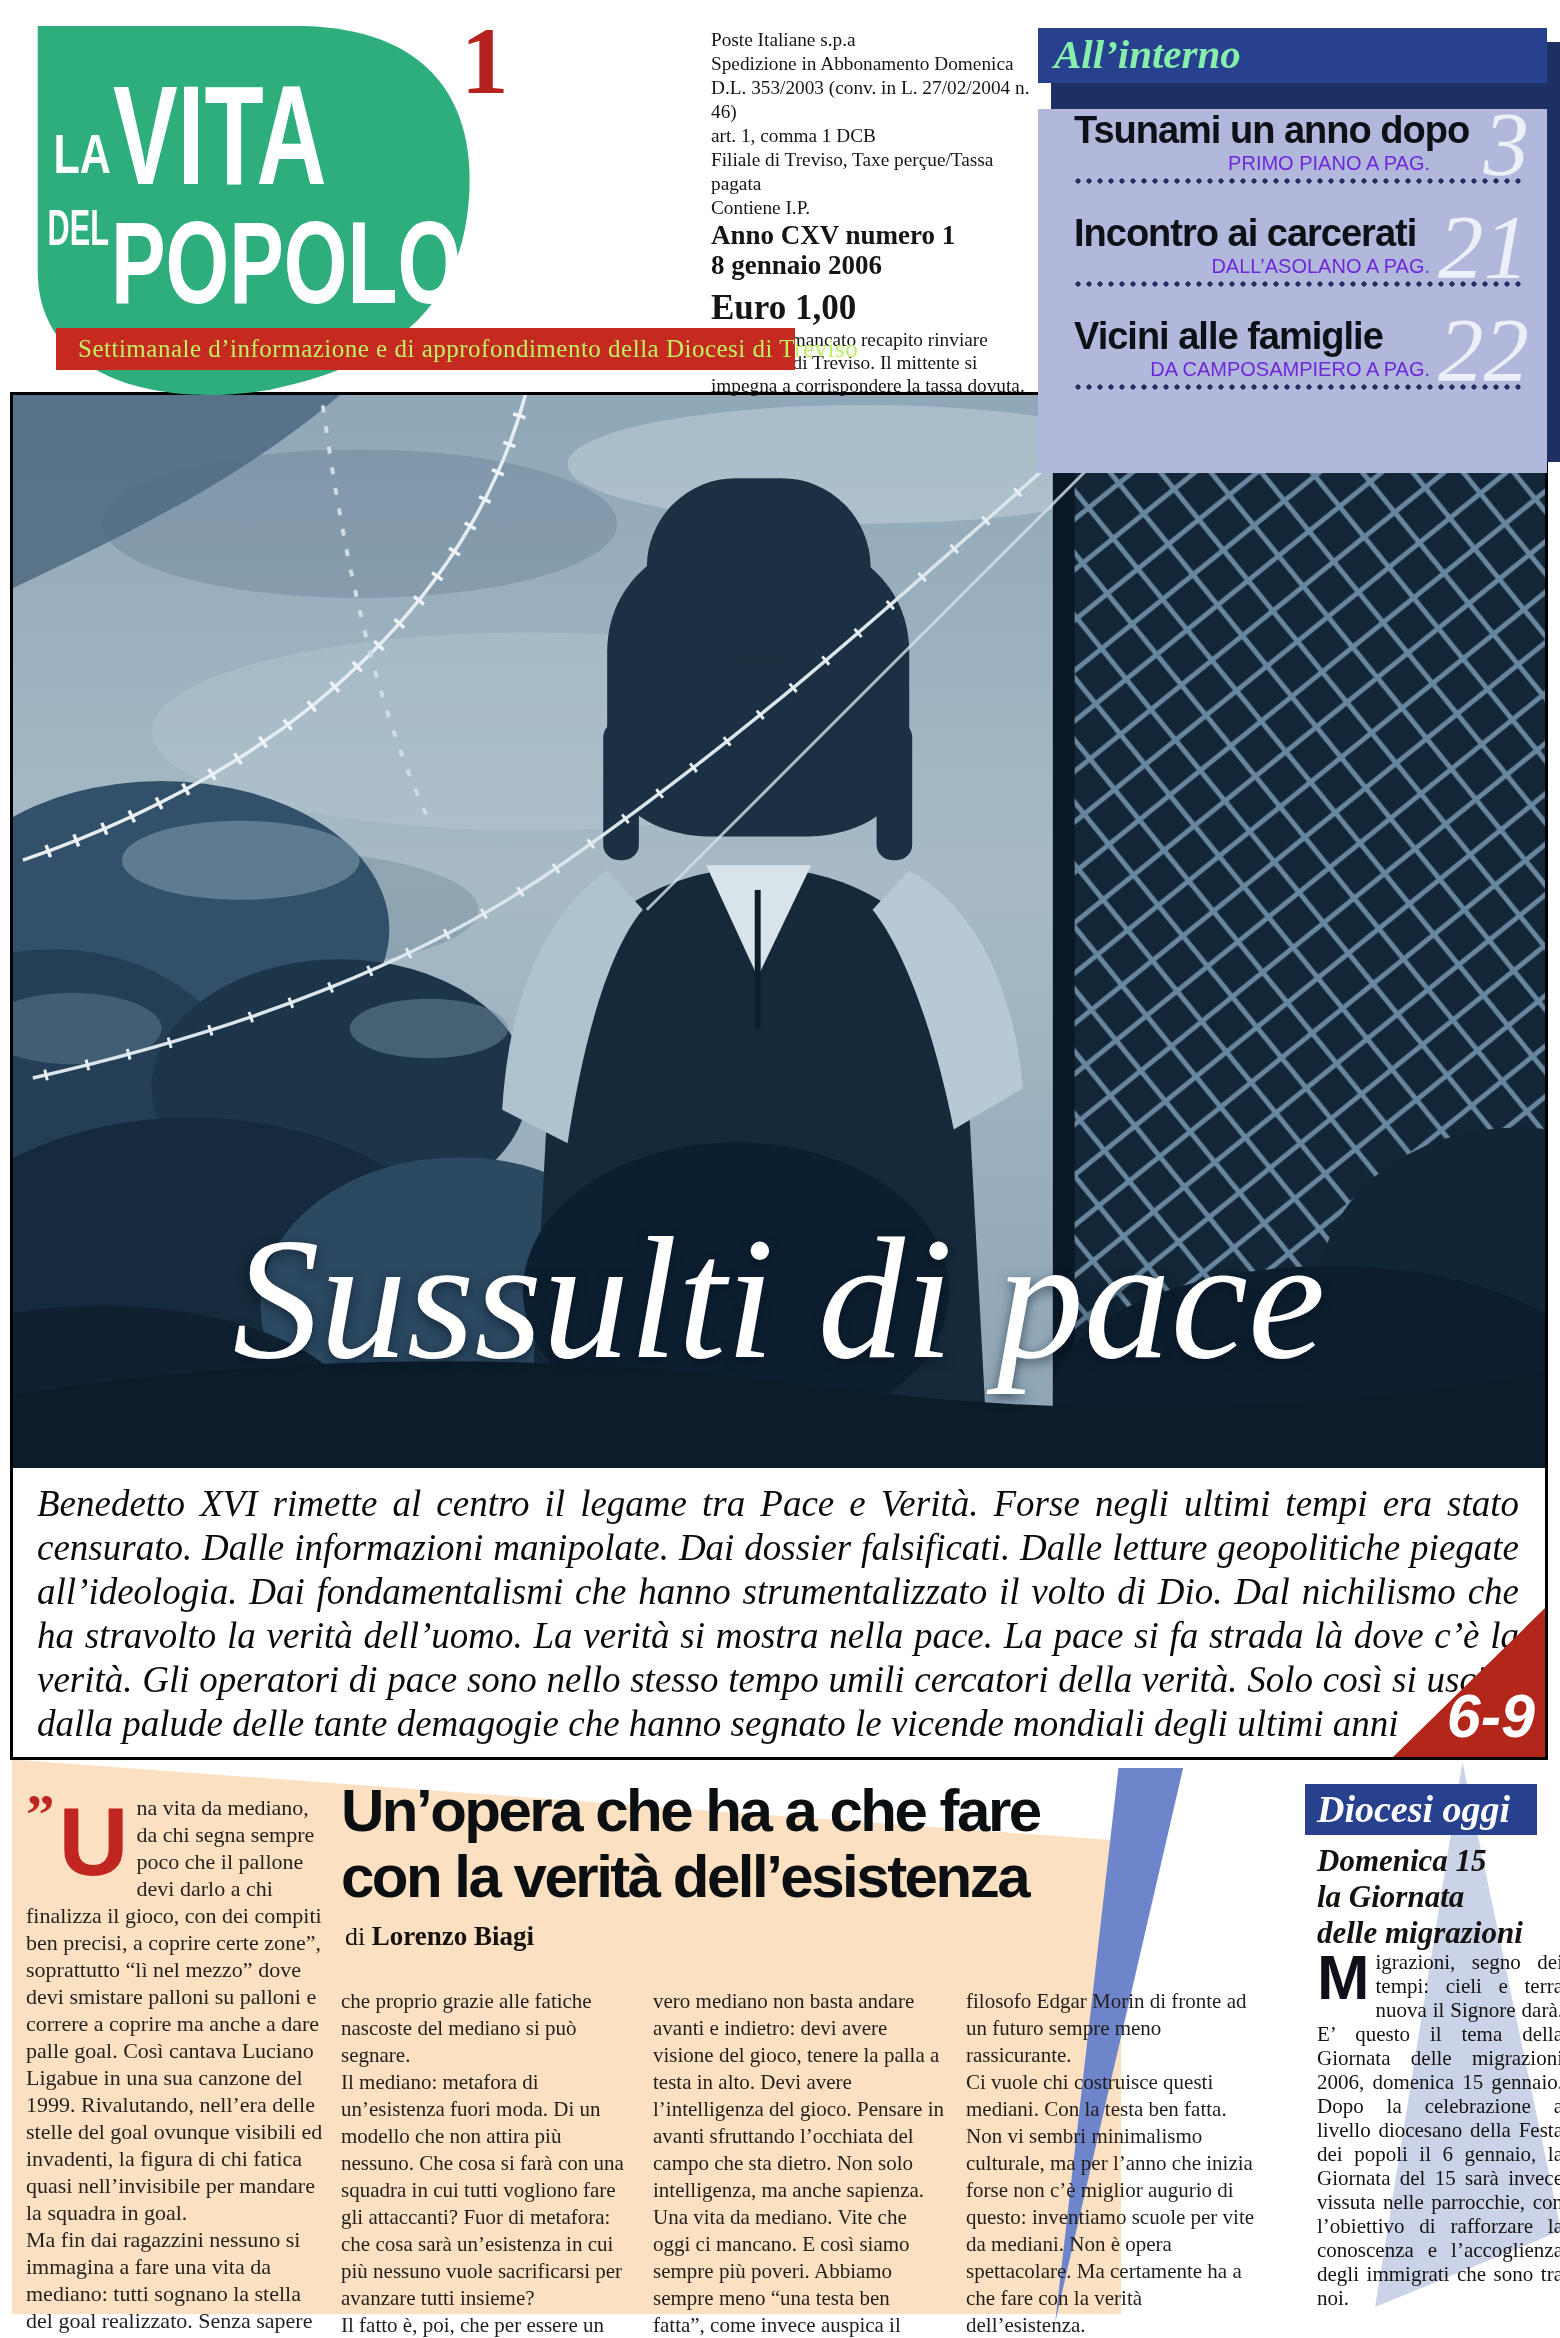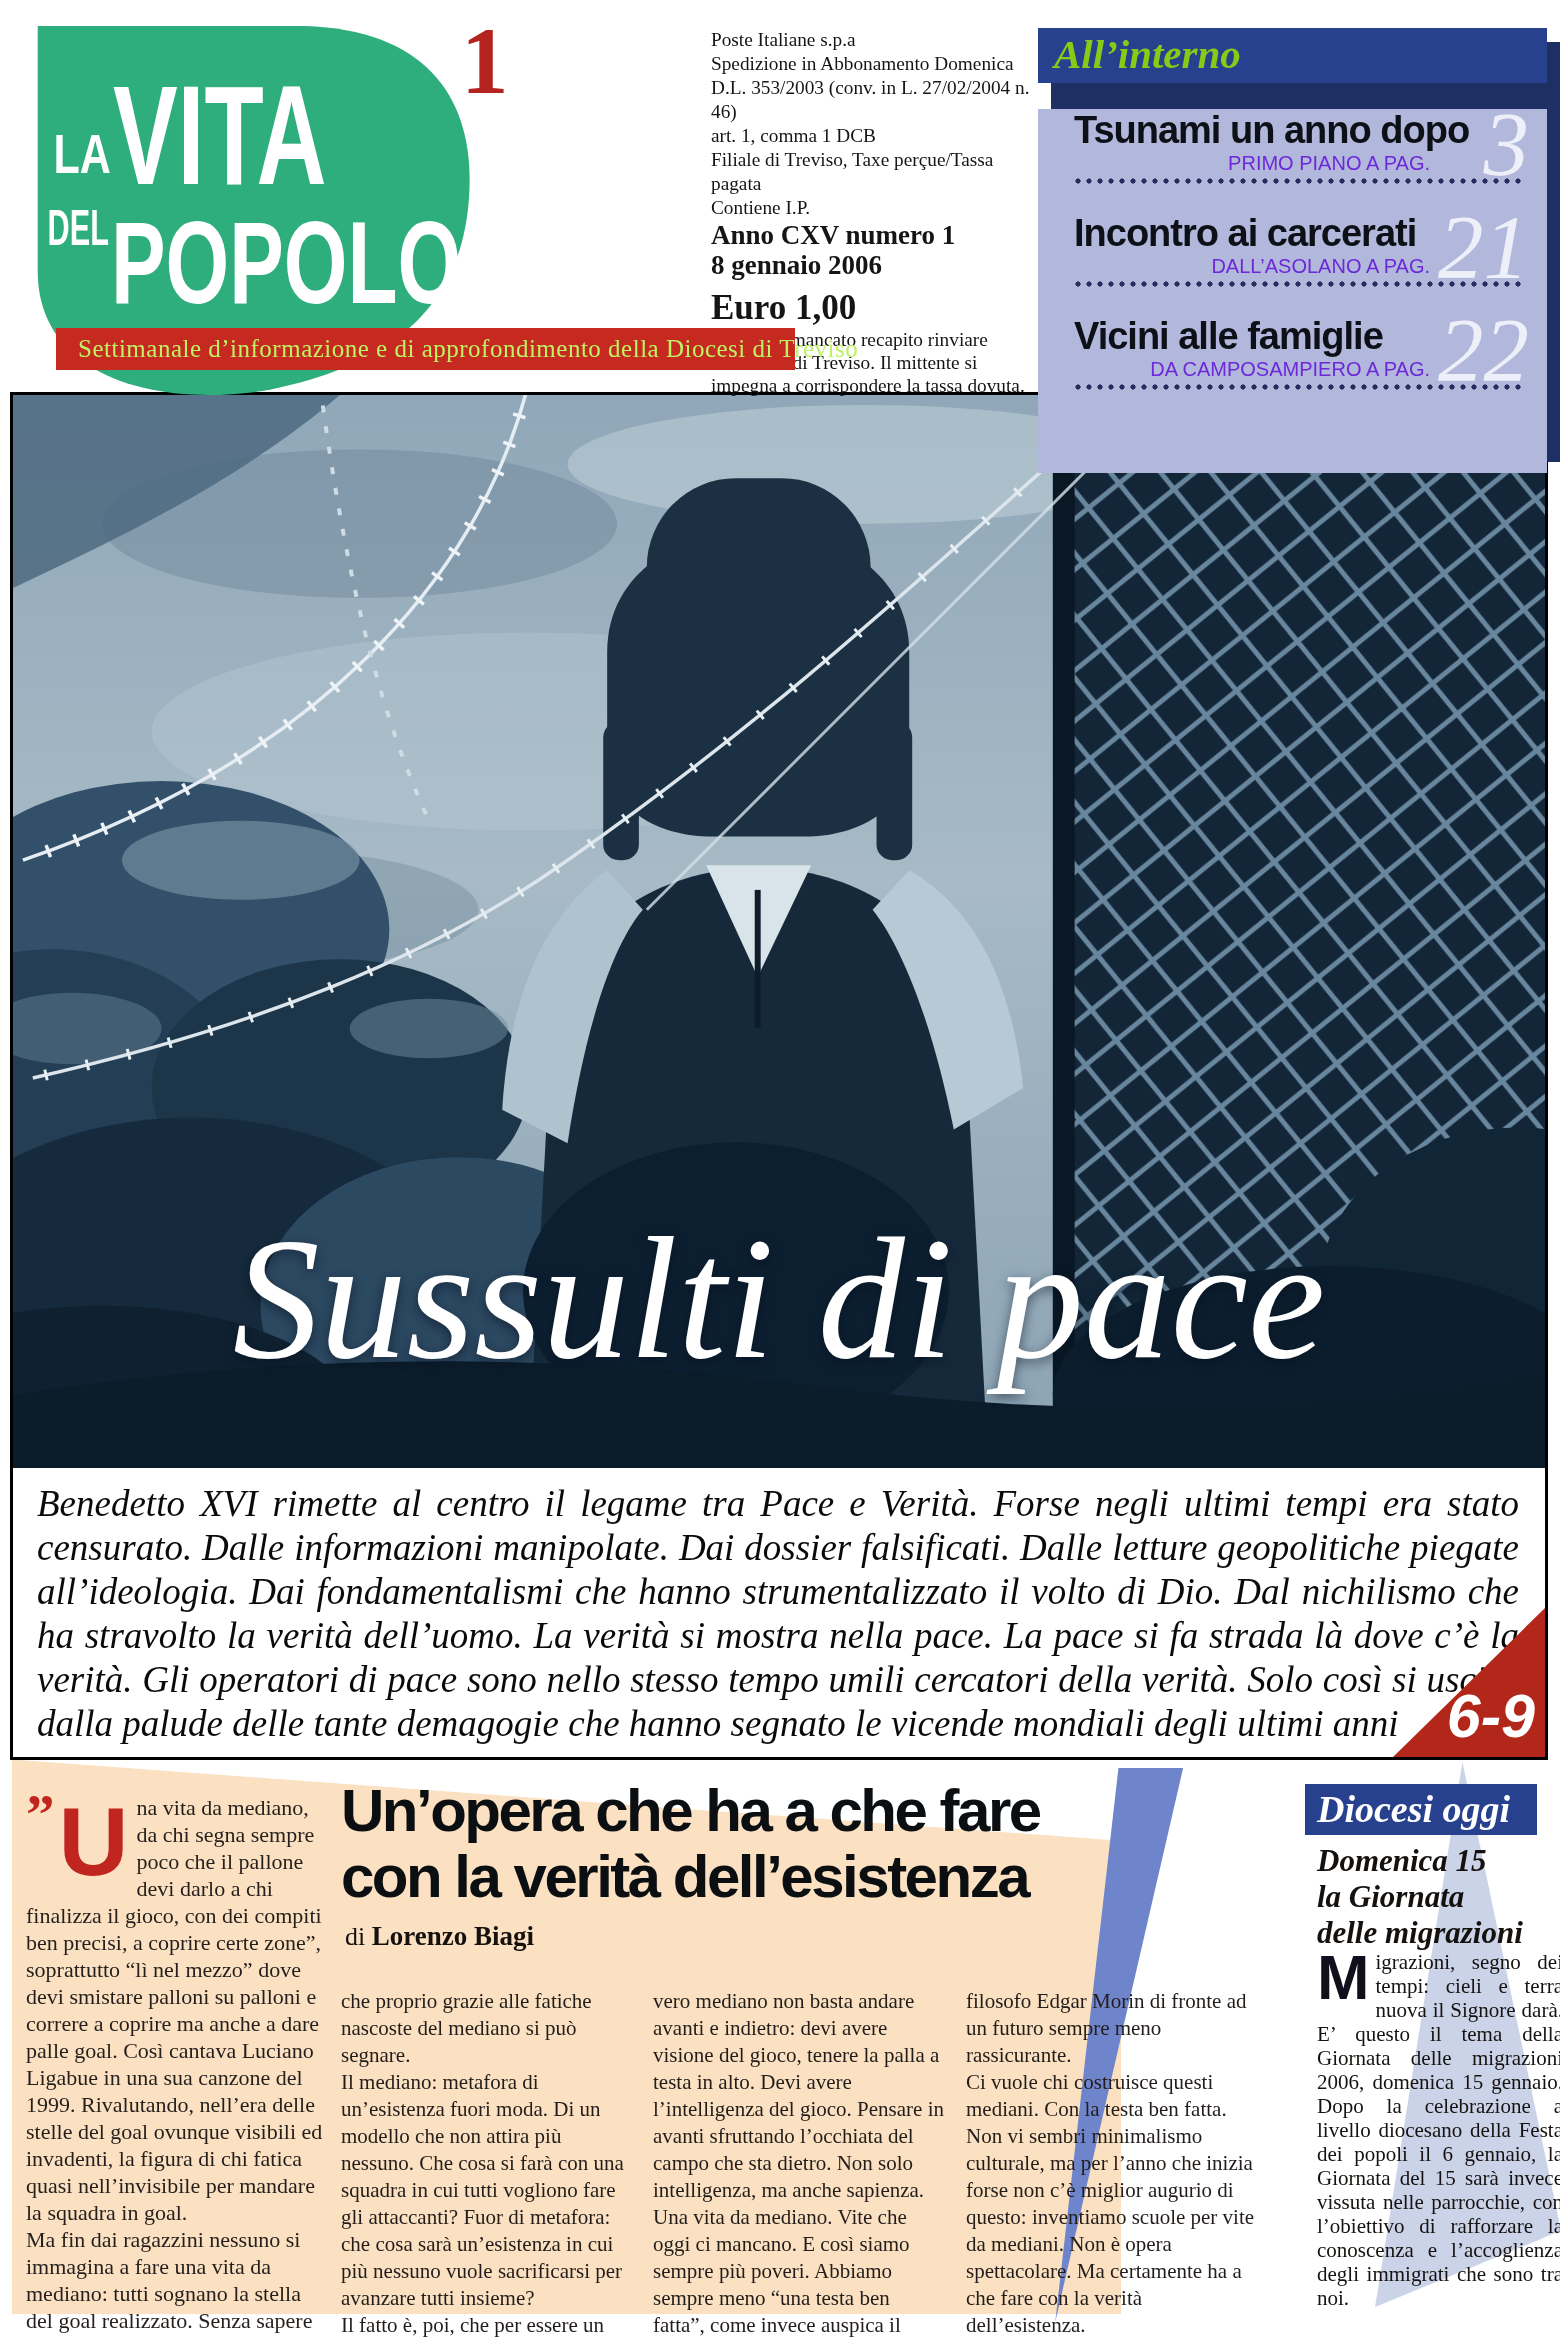--- a/index.html
+++ b/index.html
@@ -18,21 +18,21 @@
   .postal .notice { font-size:19.3px; line-height:23px; }
 
   .banner { position:absolute; left:14px; top:328px; width:717px; height:42px; background:#c5291f;
             color:#bef264; font-size:25px; line-height:42px; padding-left:22px; letter-spacing:0.5px;
             z-index:3; white-space:nowrap;margin-left:42px; }
 
   
   .inside-shadow { position:absolute; left:1051px; top:42px; width:509px; height:420px;
                    background:#1e2f63; z-index:3; }
   .inside { position:absolute; left:1038px; top:28px; width:509px; height:420px; z-index:4; }
-  .inside-header { height:55px; background:#28418e; color:#84cc16; font-style:italic; font-weight:bold;
+  .inside-header { height:55px; background:#28418e; color:#86efac; font-style:italic; font-weight:bold;
                    font-size:41px; line-height:53px; padding-left:16px; font-family:"Liberation Serif",serif; }
   .inside-body { position:relative; height:364px; background:#b2b8db; padding:0 22px 0 36px; }
   .in-item { position:relative; margin-top:26px; }
   .in-head { font-family:"Liberation Sans",sans-serif; font-weight:bold; font-size:38px;
              letter-spacing:-1px; color:#0d1117; line-height:42px; }
   .in-kick { font-family:"Liberation Sans",sans-serif; font-size:20px; color:#6d28d9;
              text-align:right; padding-right:95px; margin-top:1px; }
   .in-dots { height:10px; margin-top:1px;
              background:radial-gradient(circle at 4px 5px,#232f5e 2.3px,rgba(0,0,0,0) 2.9px);
              background-size:11px 10px; background-repeat:repeat-x; }

